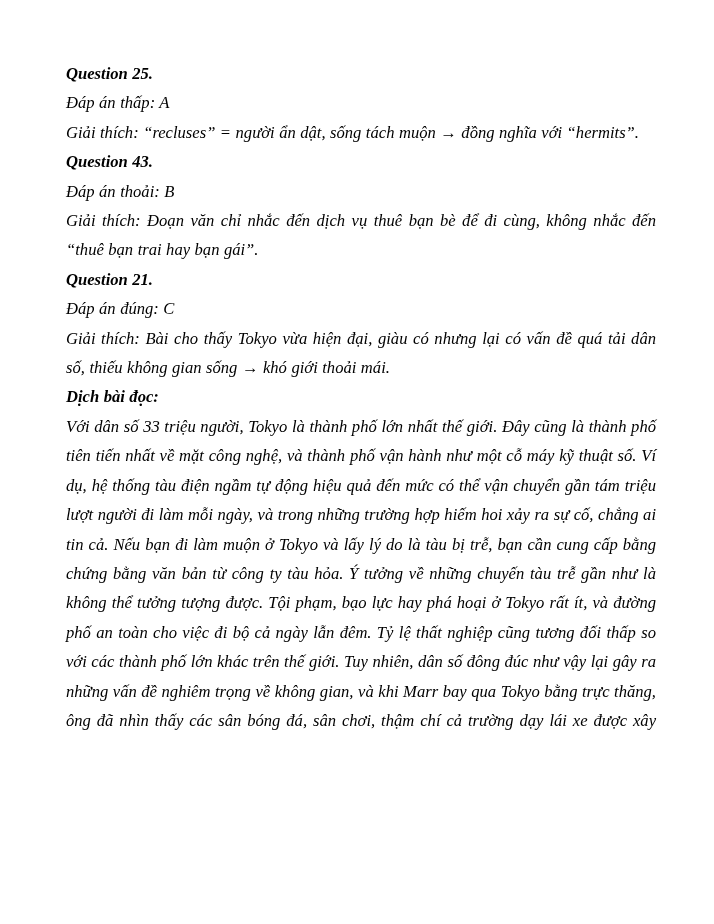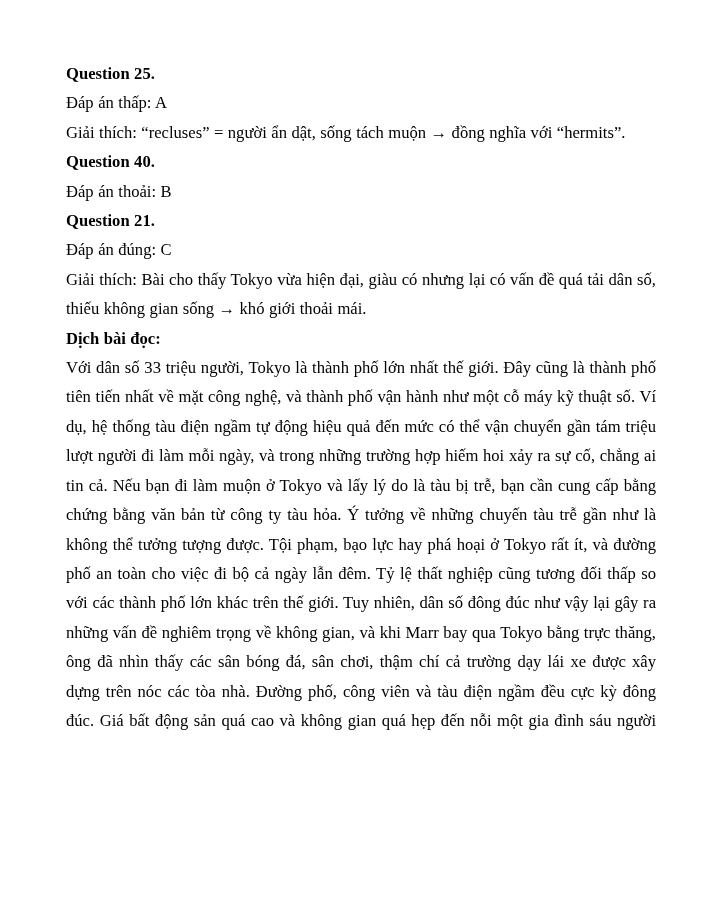--- a/index.html
+++ b/index.html
@@ -12,20 +12,21 @@
     width: 714px;
     height: 736px;
     margin: 0 auto;
     background: #ffffff;
     box-sizing: border-box;
     padding: 59px 58px 10px 66px;
     font-family: "Liberation Serif", "DejaVu Serif", serif;
     font-size: 16.6px;
     color: #000000;
     overflow: hidden;
+    font-style: italic;
   }
   .blk {
     margin: 0;
     line-height: 29.4px;
     font-weight: normal;
     font-size: 16.6px;
     text-align: left;
     word-spacing: 0.02em;
   }
   .heading {
@@ -35,20 +36,21 @@
     text-align: justify;
   }
 </style>
 </head>
 <body>
 
 <div class="page">
   <h3 class="blk heading">Question 25.</h3>
   <p class="blk line">Đáp án thấp: A</p>
   <p class="blk line">Giải thích: “recluses” = người ẩn dật, sống tách muộn → đồng nghĩa với “hermits”.</p>
-  <h3 class="blk heading">Question 40.</h3>
+  <h3 class="blk heading">Question 43.</h3>
   <p class="blk line">Đáp án thoải: B</p>
+  <p class="blk para">Giải thích: Đoạn văn chỉ nhắc đến dịch vụ thuê bạn bè để đi cùng, không nhắc đến “thuê bạn trai hay bạn gái”.</p>
   <h3 class="blk heading">Question 21.</h3>
   <p class="blk line">Đáp án đúng: C</p>
   <p class="blk para">Giải thích: Bài cho thấy Tokyo vừa hiện đại, giàu có nhưng lại có vấn đề quá tải dân số, thiếu không gian sống → khó giới thoải mái.</p>
   <h3 class="blk heading">Dịch bài đọc:</h3>
   <p class="blk para">Với dân số 33 triệu người, Tokyo là thành phố lớn nhất thế giới. Đây cũng là thành phố tiên tiến nhất về mặt công nghệ, và thành phố vận hành như một cỗ máy kỹ thuật số. Ví dụ, hệ thống tàu điện ngầm tự động hiệu quả đến mức có thể vận chuyển gần tám triệu lượt người đi làm mỗi ngày, và trong những trường hợp hiếm hoi xảy ra sự cố, chẳng ai tin cả. Nếu bạn đi làm muộn ở Tokyo và lấy lý do là tàu bị trễ, bạn cần cung cấp bằng chứng bằng văn bản từ công ty tàu hỏa. Ý tưởng về những chuyến tàu trễ gần như là không thể tưởng tượng được. Tội phạm, bạo lực hay phá hoại ở Tokyo rất ít, và đường phố an toàn cho việc đi bộ cả ngày lẫn đêm. Tỷ lệ thất nghiệp cũng tương đối thấp so với các thành phố lớn khác trên thế giới. Tuy nhiên, dân số đông đúc như vậy lại gây ra những vấn đề nghiêm trọng về không gian, và khi Marr bay qua Tokyo bằng trực thăng, ông đã nhìn thấy các sân bóng đá, sân chơi, thậm chí cả trường dạy lái xe được xây dựng trên nóc các tòa nhà. Đường phố, công viên và tàu điện ngầm đều cực kỳ đông đúc. Giá bất động sản quá cao và không gian quá hẹp đến nỗi một gia đình sáu người có thể sống trong một căn hộ nhỏ chỉ 25 mét vuông. Ngoài ra còn có những vấn đề khác, về sự xa lánh và cô đơn. Hikikomori là cư dân của Tokyo không thể đối phó với "sự lạnh lẽo máy móc và sự đồng nhất như robot" của một siêu đô thị và đã trở thành những người ẩn dật, hiếm khi hoặc không bao giờ rời khỏi nhà. Ngoài ra còn có một loại hình kinh doanh mới phát triển ở Tokyo cho phép những người không có bạn bè "thuê một người bạn" để đi cùng họ đến một đám cưới hoặc chỉ để ngồi trò chuyện với họ trong quán bar sau giờ làm việc. Một nhóm người kỳ lạ khác là Hashiriya, những</p>
 </div>
 
 </body></html>

